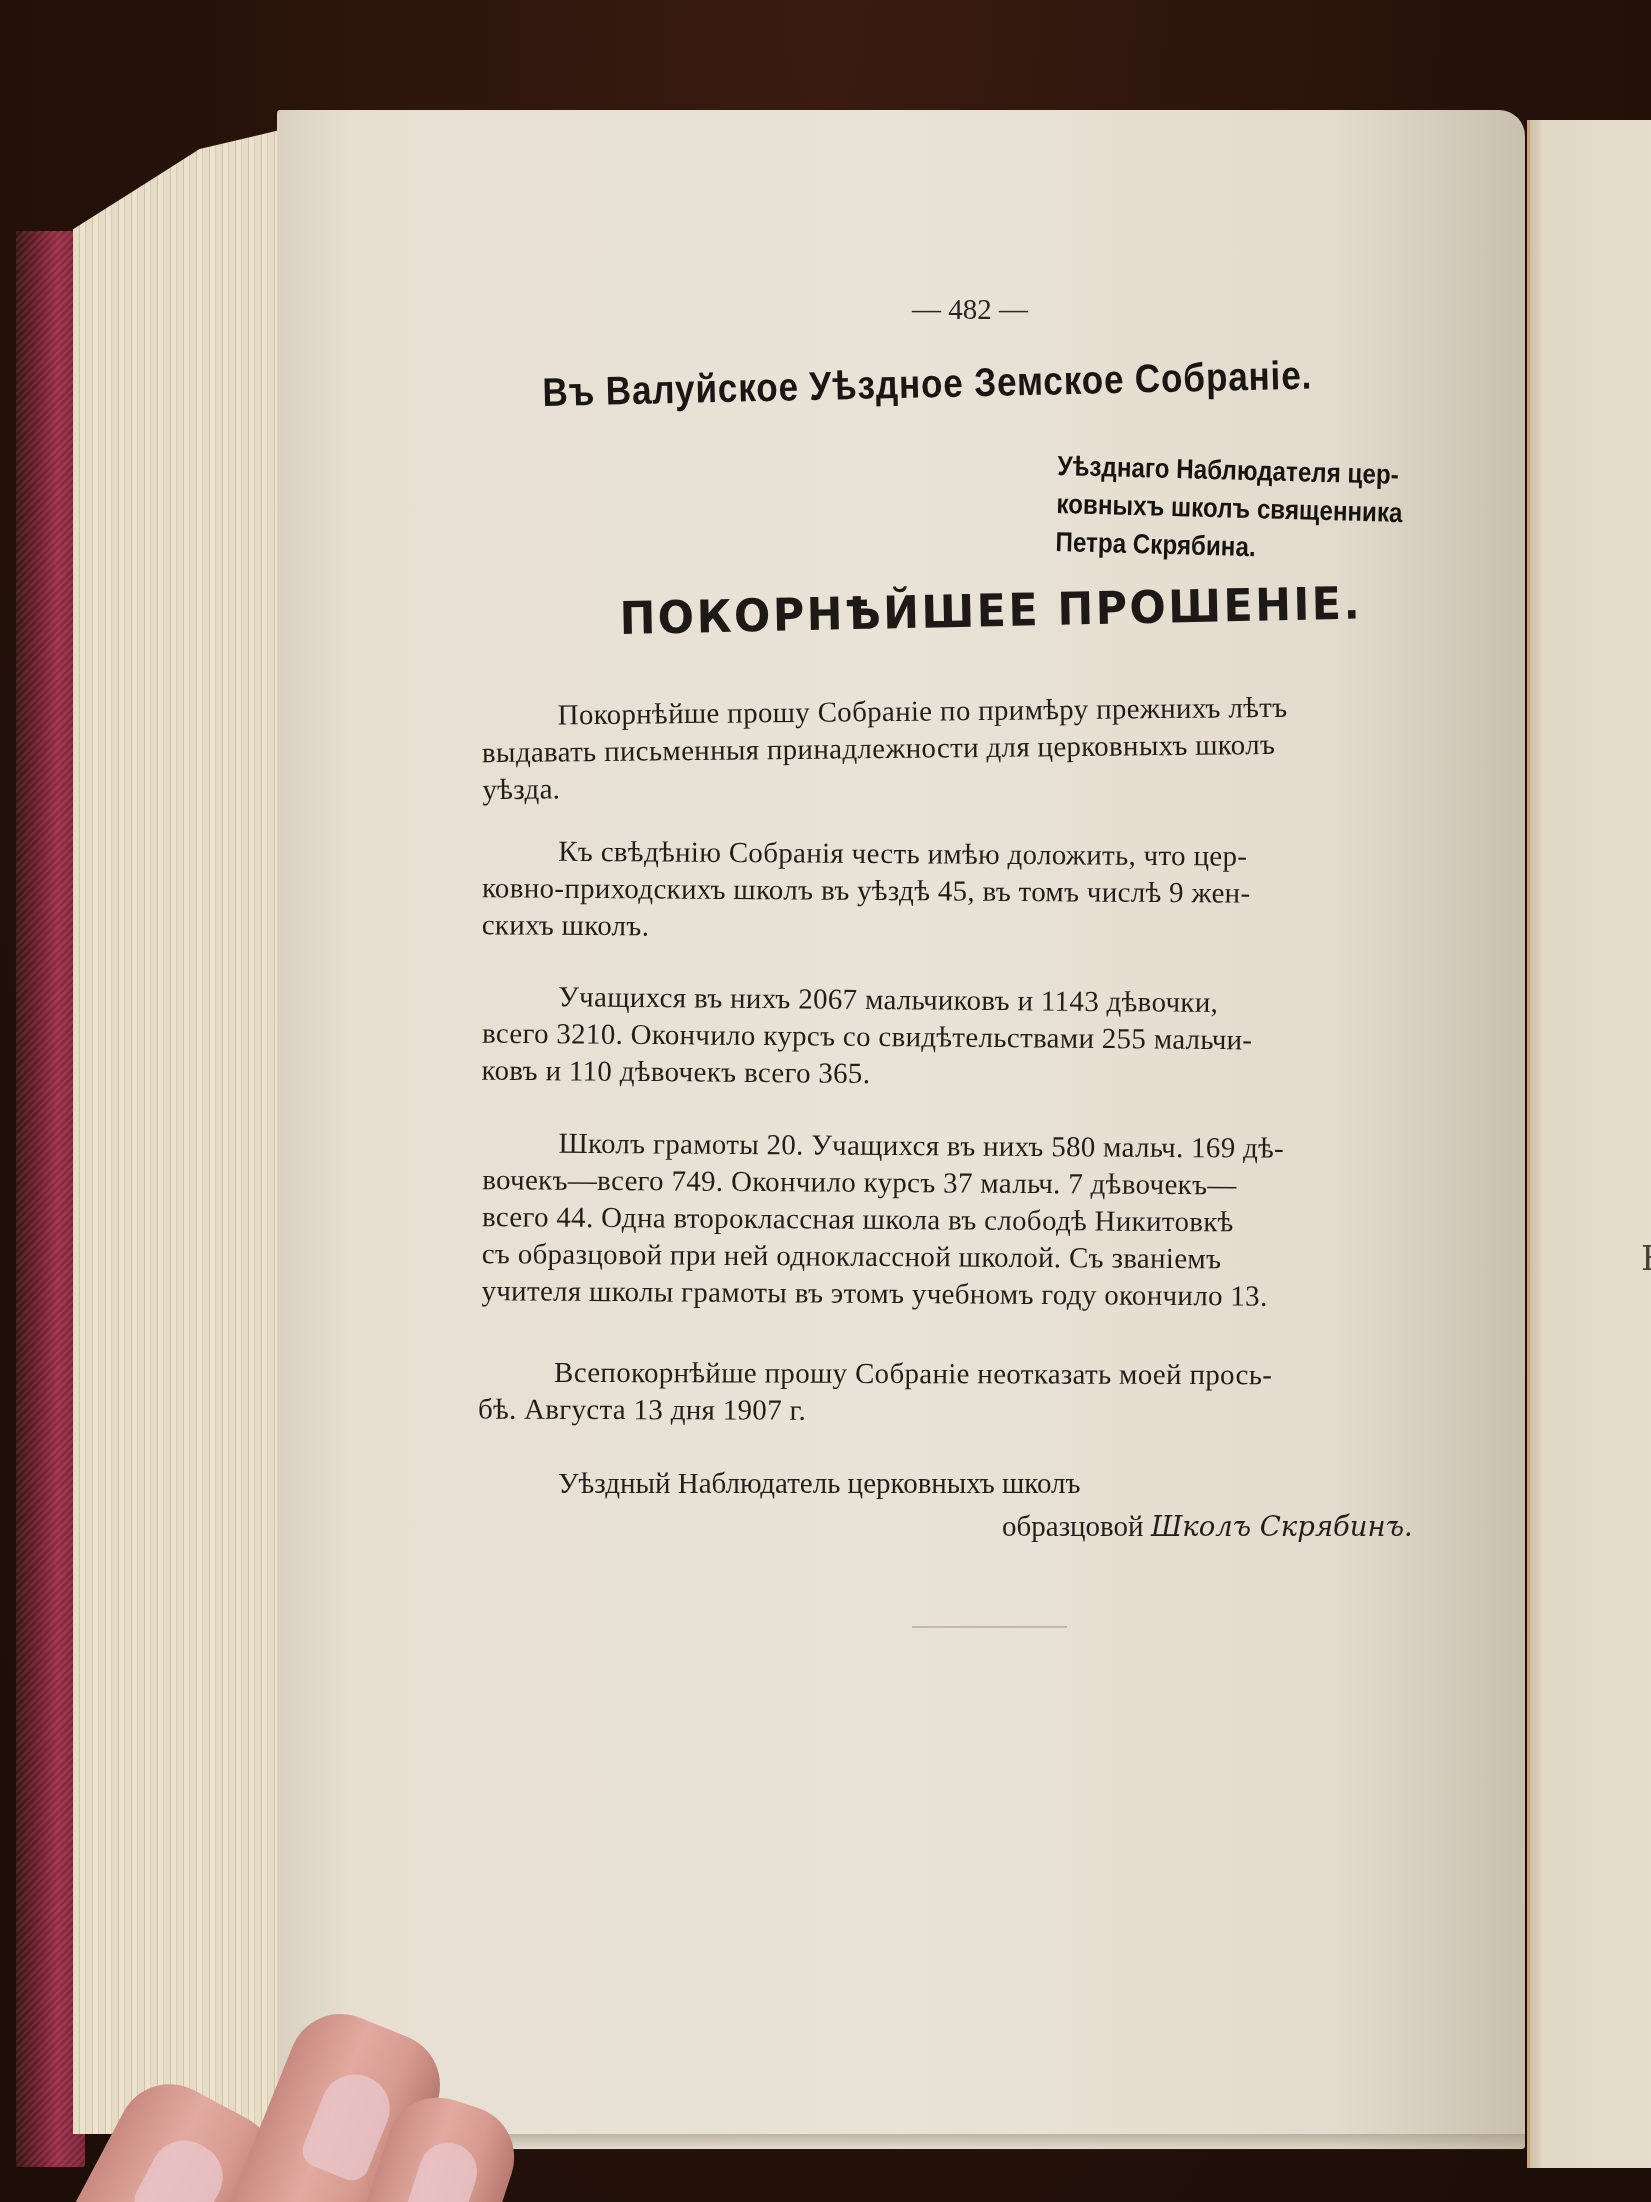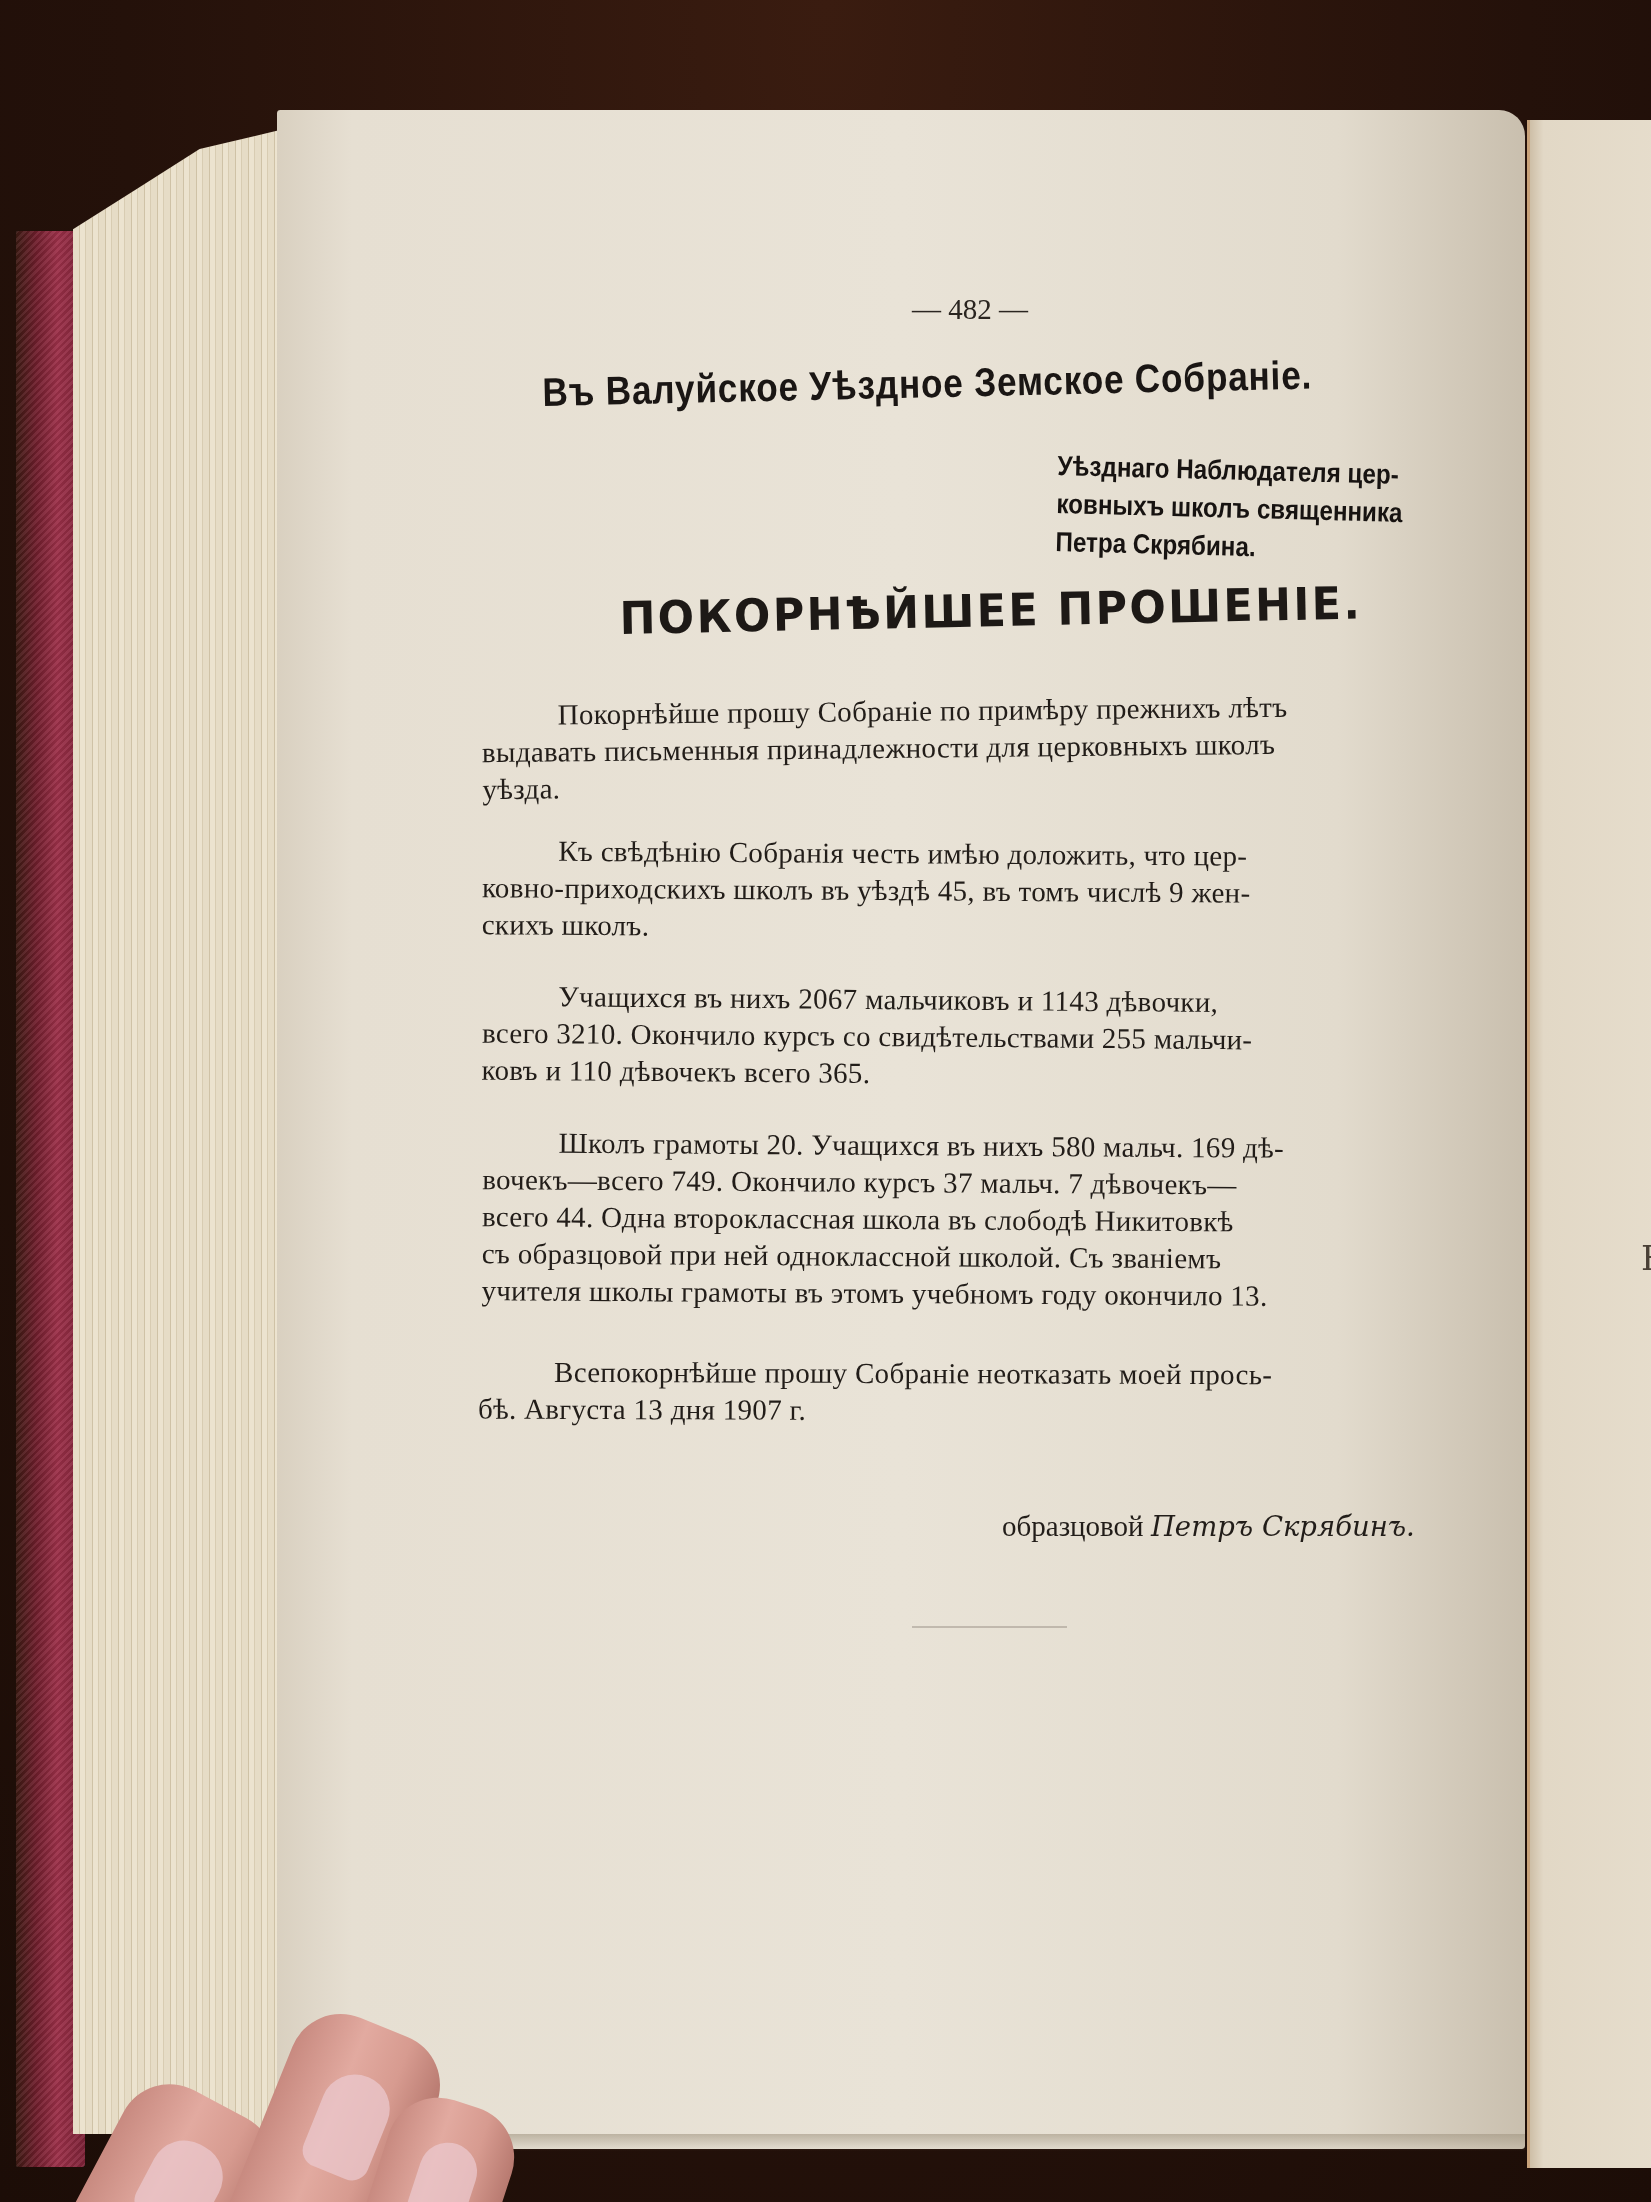--- a/index.html
+++ b/index.html
@@ -146,23 +146,24 @@
     <div class="line">всего 44. Одна второклассная школа  въ  слободѣ Никитовкѣ</div>
     <div class="line">съ образцовой при ней  одноклассной  школой. Съ званіемъ</div>
     <div class="line">учителя школы грамоты въ этомъ учебномъ году окончило 13.</div>
   </div>
 
   <div class="para p5">
     <div class="line"><span class="indent"></span><span>Всепокорнѣйше прошу Собраніе неотказать моей прось-</span></div>
     <div class="line">бѣ.  Августа 13 дня 1907 г.</div>
   </div>
 
+  <div class="signature-1">Уѣздный Наблюдатель церковныхъ школъ</div>
   <div class="signature-2">
     <span>образцовой</span>
-    <span class="italic">Петръ Скрябинъ.</span>
+    <span class="italic">Школъ Скрябинъ.</span>
   </div>
 
   <div class="rule"></div>
 </div>
 
 <div class="finger f1">
     <div class="nail"></div>
   </div>
 <div class="finger f2">
     <div class="nail"></div>

